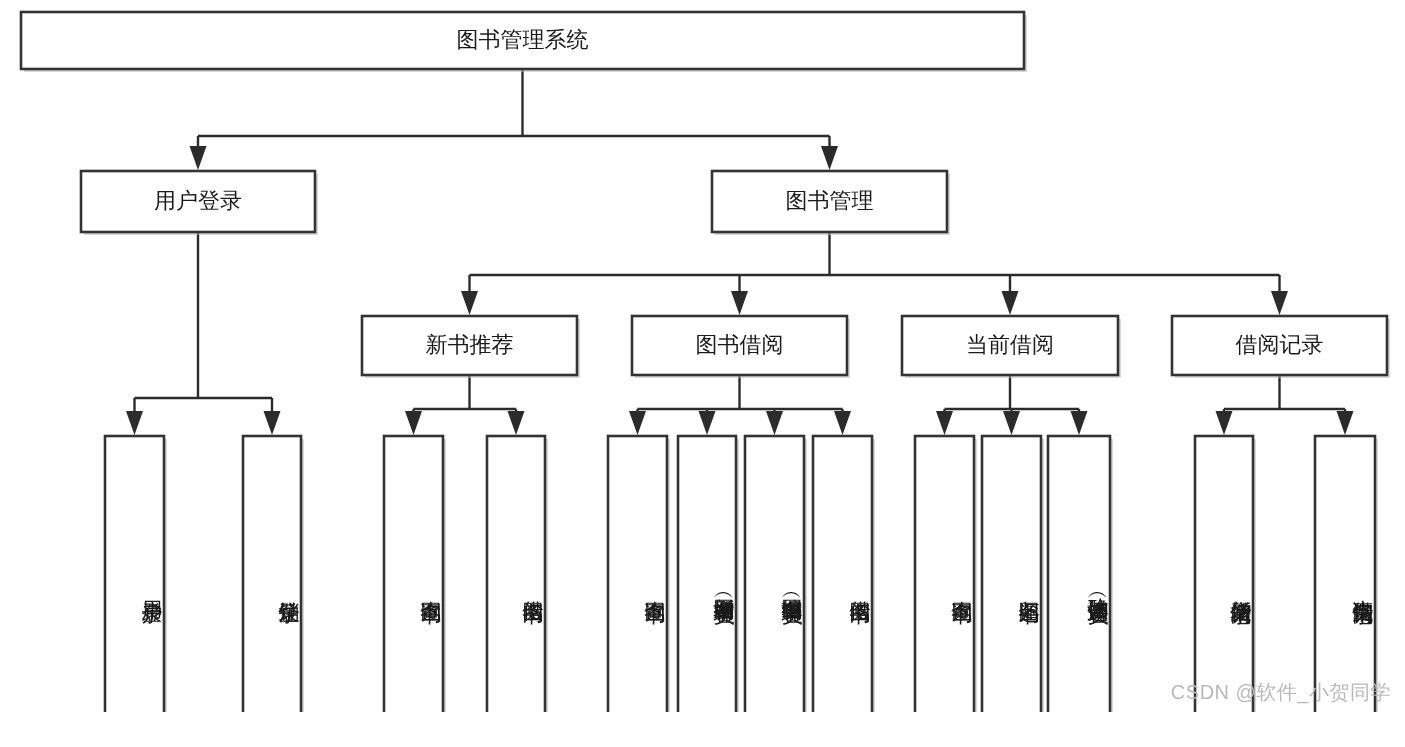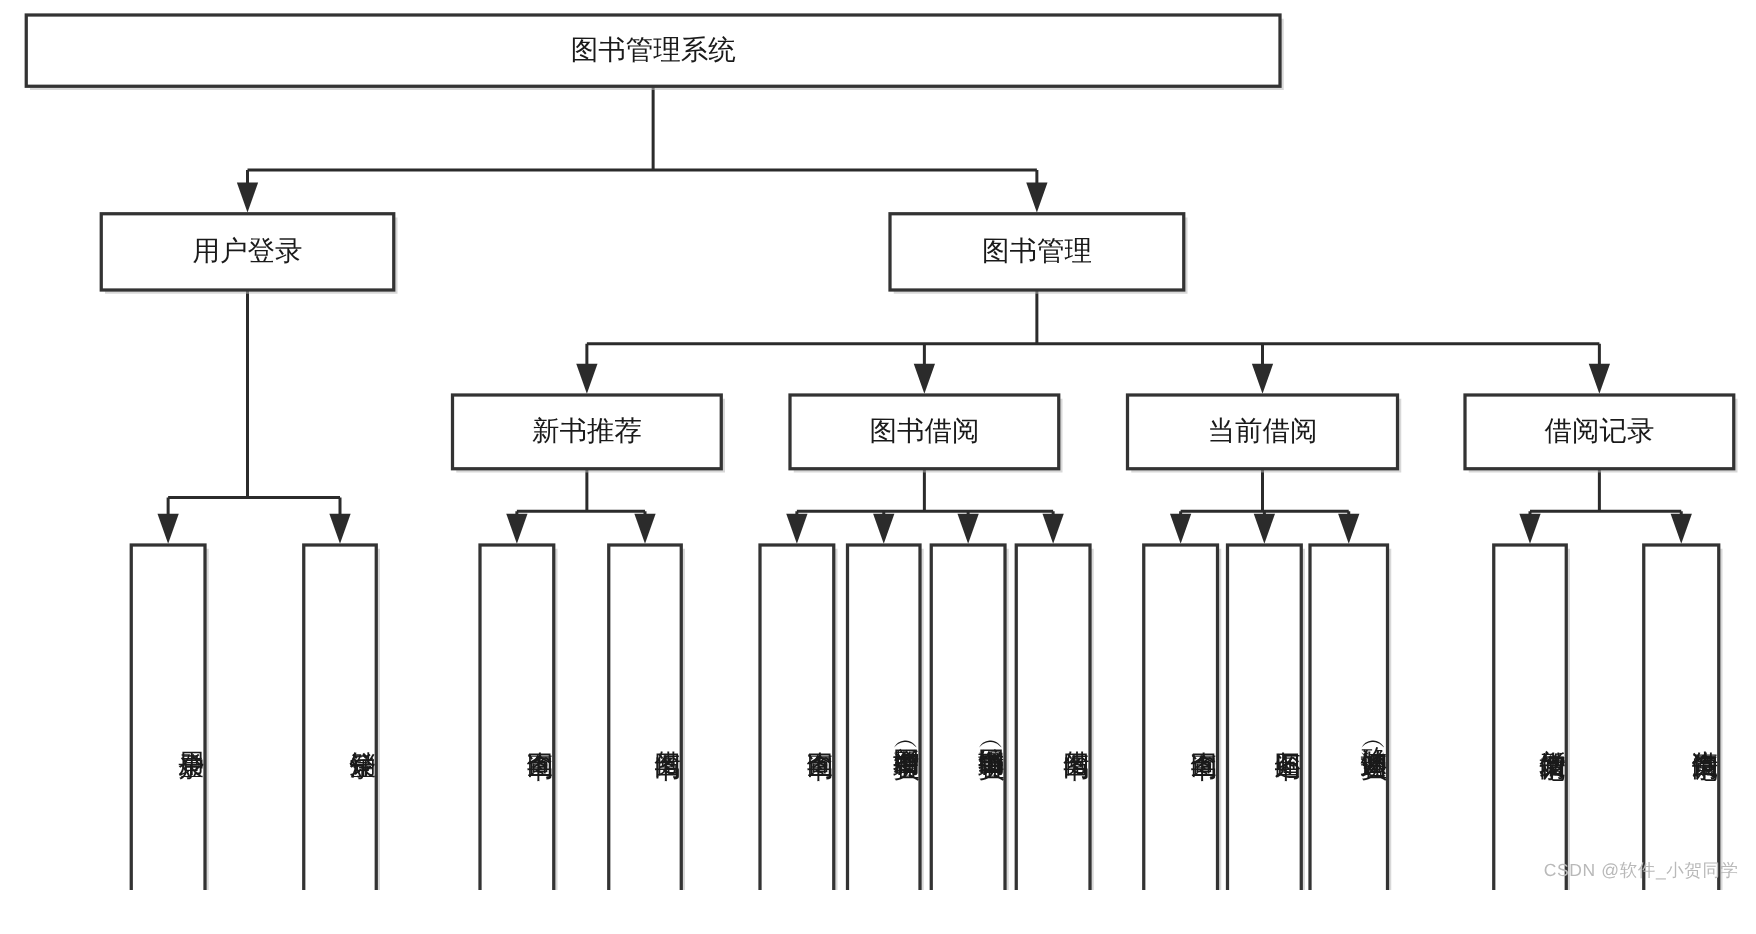--- a/index.html
+++ b/index.html
@@ -65,21 +65,21 @@
     align-items: flex-start;
     justify-content: center;
     white-space: nowrap;
     pointer-events: none;
   }
   .watermark {
     position: absolute;
     right: 14px;
     bottom: 6px;
     font-family: "Liberation Sans", "DejaVu Sans", sans-serif;
-    font-size: 14px;
+    font-size: 20px;
     color: #b9b9b9;
     letter-spacing: 0.5px;
     user-select: none;
   }
 </style>
 </head>
 <body>
 
 <div id="diagram-root">
   <svg class="diagram-canvas" viewBox="0 0 1405 747">

